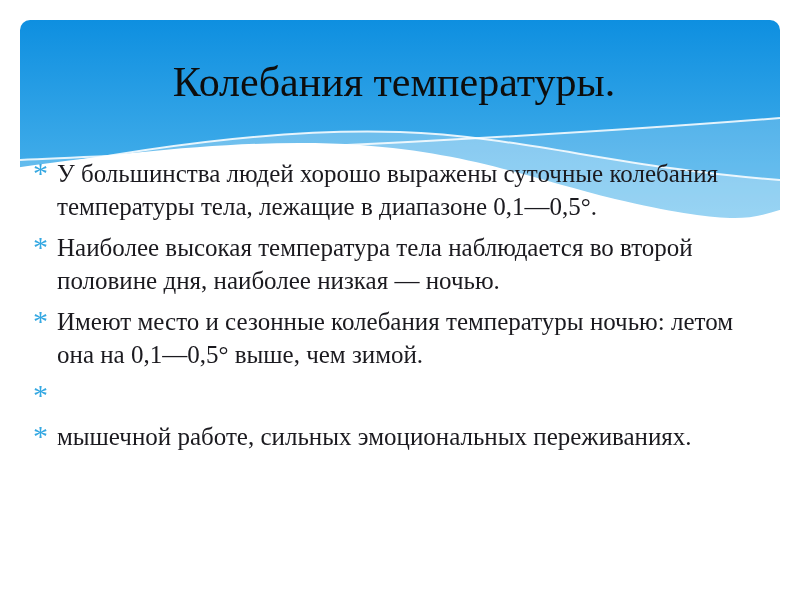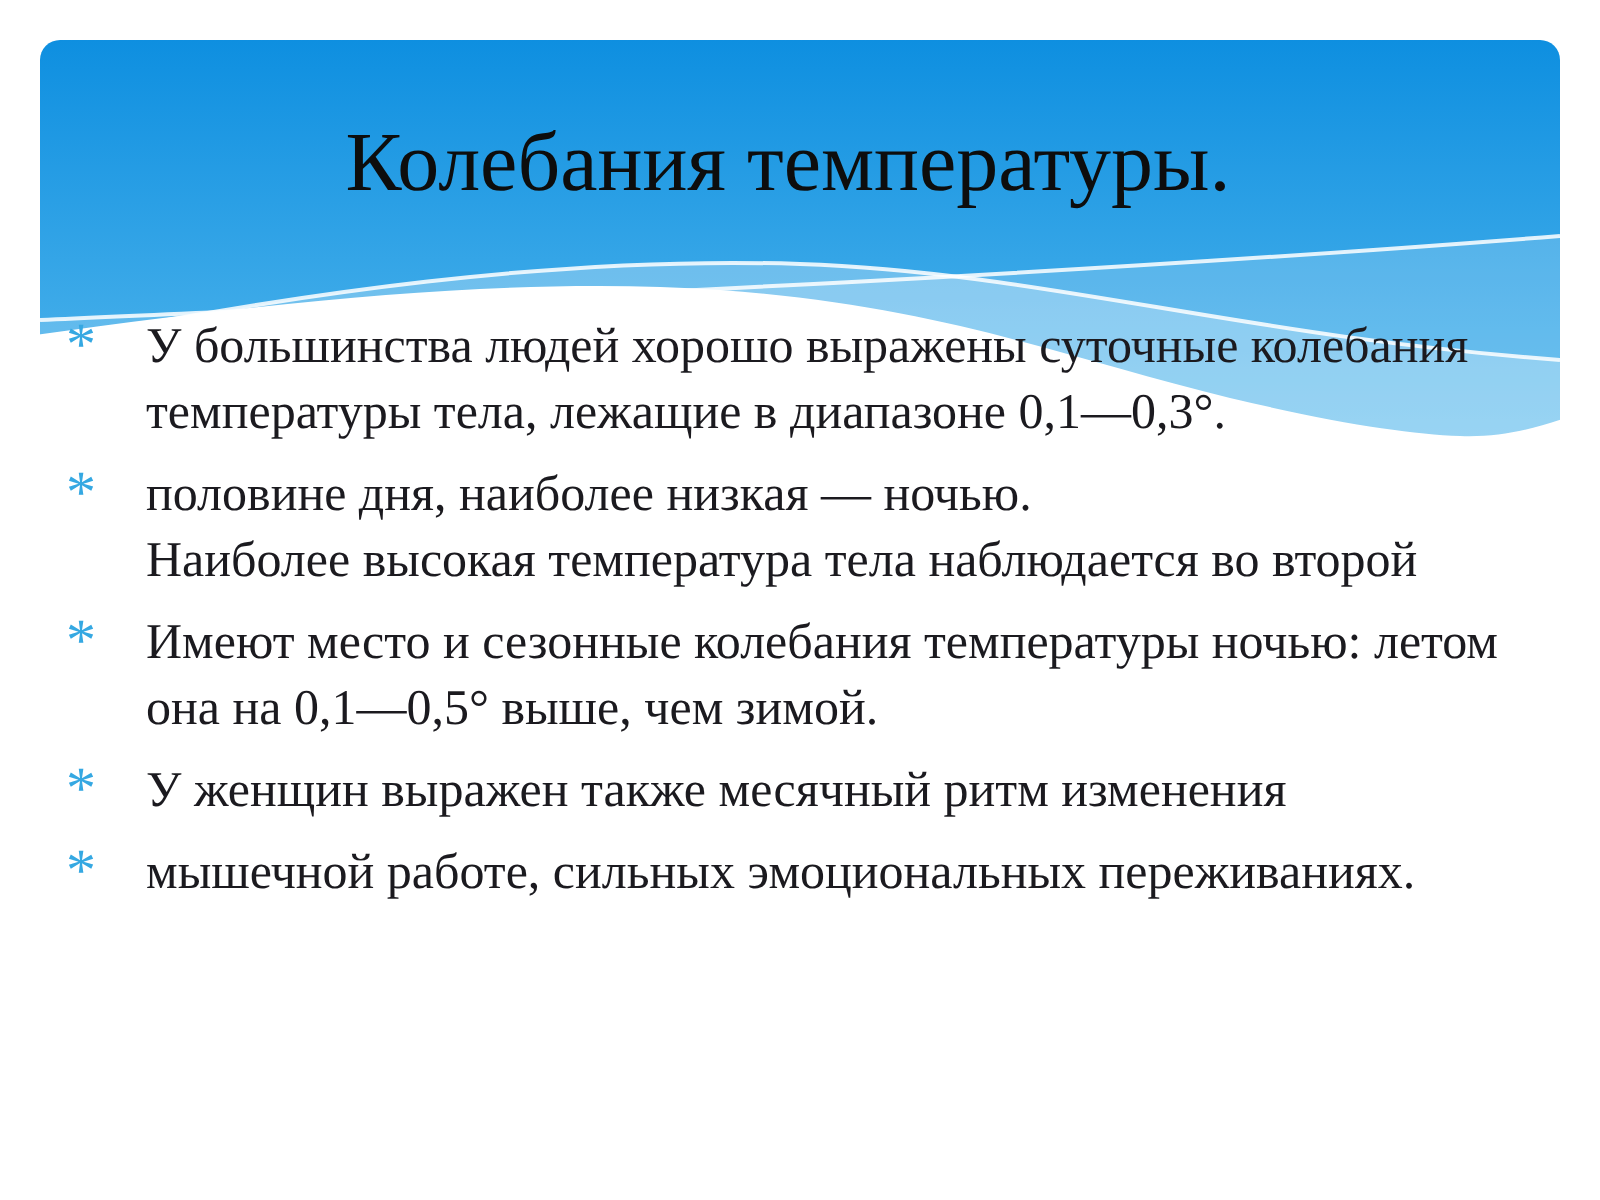--- a/index.html
+++ b/index.html
@@ -56,21 +56,20 @@
     top: -1px;
   }
   .lines {
     flex: 1 1 auto;
   }
   .line {
     font-size: 25px;
     line-height: 33px;
     color: var(--body-text, #1b1a1f);
     white-space: nowrap;
-    margin-left: 16px;
   }
 </style>
 </head>
 <body>
 
 <div class="slide">
 
   <svg class="header-graphic" width="800" height="300" viewBox="0 0 800 300" aria-hidden="true">
     <defs>
       <linearGradient id="hdrGrad" x1="0" y1="0" x2="0" y2="1">
@@ -96,41 +95,40 @@
              L 800,300 L 0,300 Z"></path>
   </svg>
 
   <div class="slide-title">Колебания температуры.</div>
 
   <div class="bullet-list">
       <div class="bullet">
         <span class="marker">*</span>
         <div class="lines">
           <div class="line">У большинства людей хорошо выражены суточные колебания</div>
-          <div class="line">температуры тела, лежащие в диапазоне 0,1—0,3°.</div>
+          <div class="line">температуры тела, лежащие в диапазоне 0,1—0,5°.</div>
         </div>
       </div>
       <div class="bullet">
         <span class="marker">*</span>
         <div class="lines">
+          <div class="line">Наиболее высокая температура тела наблюдается во второй</div>
           <div class="line">половине дня, наиболее низкая — ночью.</div>
-          <div class="line">Наиболее высокая температура тела наблюдается во второй</div>
         </div>
       </div>
       <div class="bullet">
         <span class="marker">*</span>
         <div class="lines">
           <div class="line">Имеют место и сезонные колебания температуры ночью: летом</div>
           <div class="line">она на 0,1—0,5° выше, чем зимой.</div>
         </div>
       </div>
       <div class="bullet">
         <span class="marker">*</span>
         <div class="lines">
-          <div class="line">У женщин выражен также месячный ритм изменения</div>
         </div>
       </div>
       <div class="bullet">
         <span class="marker">*</span>
         <div class="lines">
           <div class="line">мышечной работе, сильных эмоциональных переживаниях.</div>
         </div>
       </div>
     </div>
 

